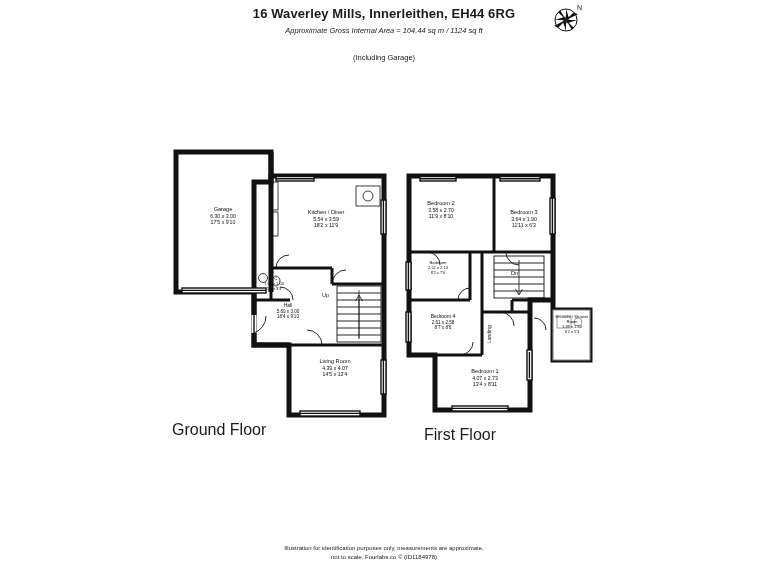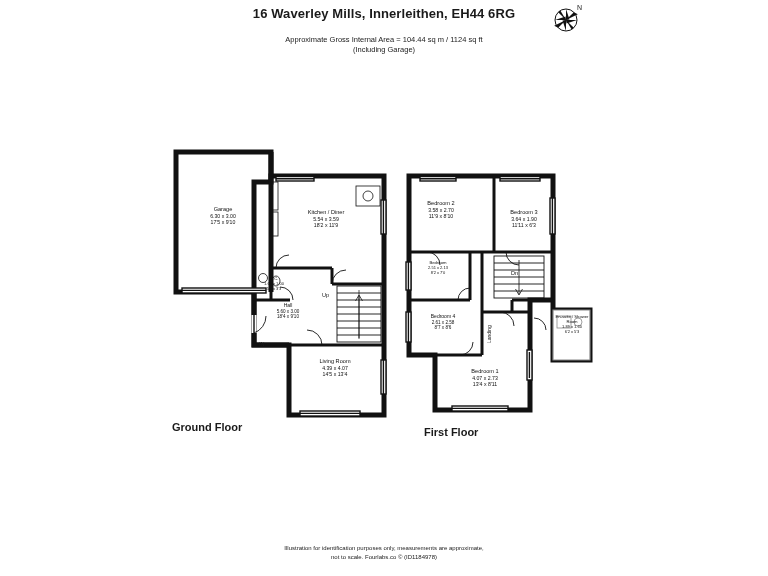--- a/index.html
+++ b/index.html
@@ -31,45 +31,47 @@
   }
   .title {
     font-size: 13px;
     font-weight: bold;
     letter-spacing: 0.1px;
     line-height: 16px;
   }
   .subtitle {
     font-size: 7.5px;
     line-height: 11px;
-    margin-top: 12px;
+    margin-top: 3px;
+    font-style: italic;
   }
   .subtitle2 {
     font-size: 7.5px;
     line-height: 10px;
+    margin-top: 17px;
   }
   
   .compass {
     position: absolute;
     left: 552px;
     top: 4px;
     width: 34px;
     height: 30px;
   }
   .compass .n-label {
     position: absolute;
     left: 25px;
     top: 0px;
     font-size: 7px;
   }
   
   .floor-label {
     position: absolute;
-    font-size: 11px;
-    font-weight: bold;
+    font-size: 16px;
+    font-weight: normal;
   }
   #ground-floor-label { left: 172px; top: 421px; }
   #first-floor-label { left: 406px; top: 426px; padding-left: 18px; }
 
   
   .plan {
     position: absolute;
     left: 0;
     top: 0;
   }

